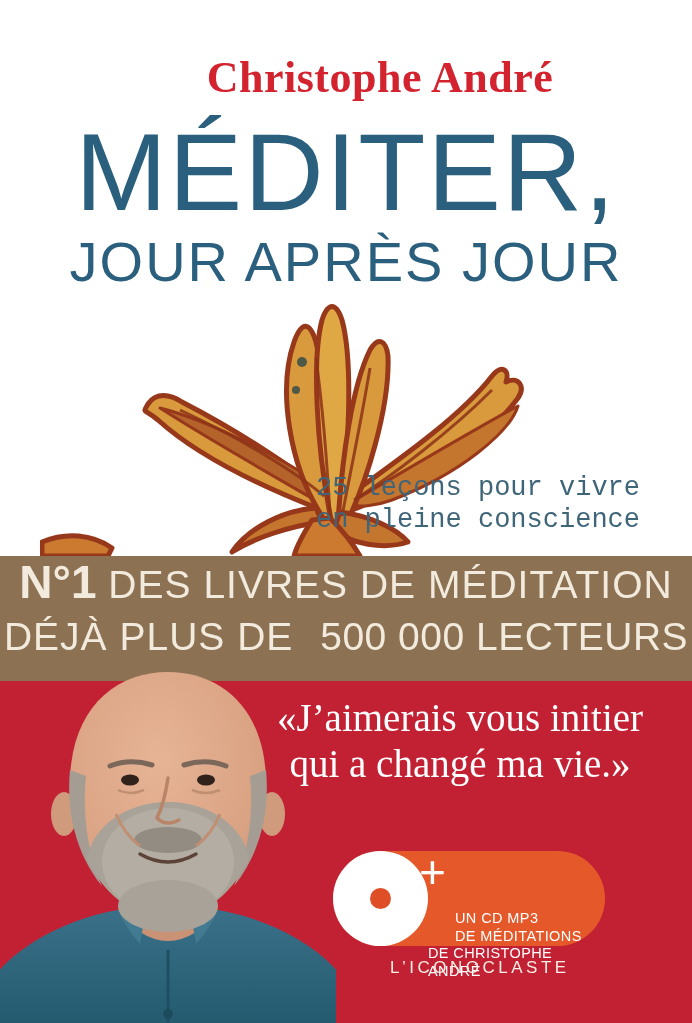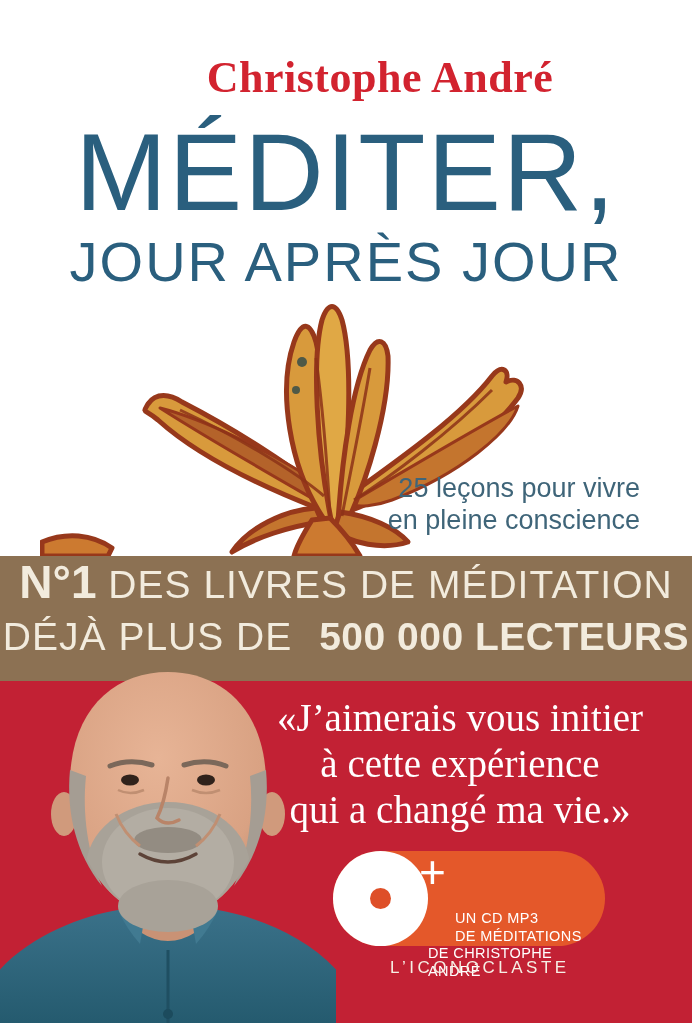--- a/index.html
+++ b/index.html
@@ -19,34 +19,34 @@
     text-align:center; font-size:110px; line-height:112px;
     letter-spacing:2px; color:#2a5f7e; font-weight:400;
   }
   .title-line2 {
     position:absolute; top:232px; left:0; width:100%;
     text-align:center; font-size:56px; line-height:60px;
     letter-spacing:2px; color:#2a5f7e; font-weight:400;
   }
   .subtitle {
     position:absolute; top:472px; right:52px; text-align:right;
-    font-family:Liberation Sans, sans-serif; font-size:27px; line-height:32px;
+    font-family:Liberation Mono, monospace; font-size:27px; line-height:32px;
     color:#3f6579;
   }
   .flower { position:absolute; left:40px; top:298px; width:600px; height:258px; }
   
   .banner {
     position:absolute; top:556px; left:0; width:692px; height:125px;
     background:#8c7153; color:#f2ebdd; text-align:center; z-index:2;
   }
   .banner-line { white-space:nowrap; }
   .banner-line1 { font-size:39px; line-height:52px; letter-spacing:1px; font-weight:400; }
   .banner-line1 .emph { font-weight:800; font-size:46px; letter-spacing:0; }
   .banner-line2 { font-size:39px; line-height:52px; letter-spacing:1px; font-weight:400; }
-  .banner-line2 .emph { font-weight:700; letter-spacing:0.5px;margin-left:15px; }
+  .banner-line2 .emph { font-weight:400; letter-spacing:0.5px;margin-left:15px; }
   
   .hero {
     position:absolute; top:681px; left:0; width:692px; height:342px;
     background:#c22134; z-index:1;padding-left:8px;
   }
   .quote {
     position:absolute; top:14px; left:248px; width:424px;
     text-align:center; font-family:"Liberation Serif", serif;
     font-size:39px; line-height:46px; color:#ffffff;
   }
@@ -133,21 +133,20 @@
       <span class="emph">N°1</span><span> DES LIVRES DE MÉDITATION</span>
     </div>
     <div class="banner-line banner-line2">
       <span>DÉJÀ PLUS DE </span><span class="emph">500 000 LECTEURS</span>
     </div>
   </div>
 
   <div class="hero">
     <div class="quote">
       <div>«J’aimerais vous initier</div>
-      <div>à cette expérience</div>
       <div>qui a changé ma vie.»</div>
     </div>
 
     <div class="cd-badge">
       <div class="disc">
         <div class="disc-hole"></div>
       </div>
       <div class="cd-plus">+</div>
       <div class="cd-text">
         <div class="indent">UN CD MP3</div>

